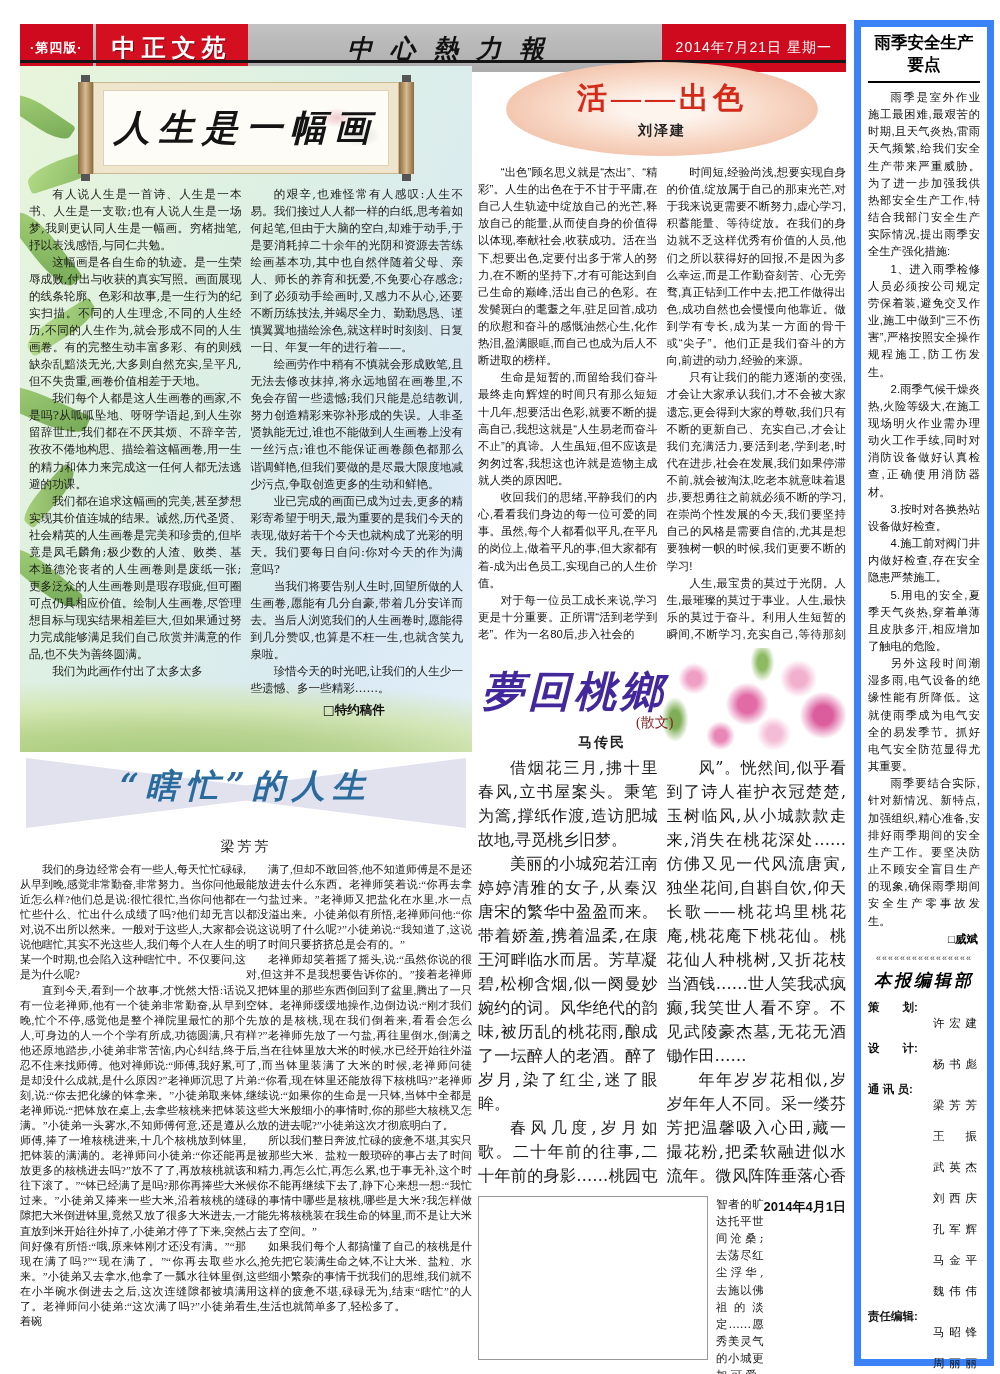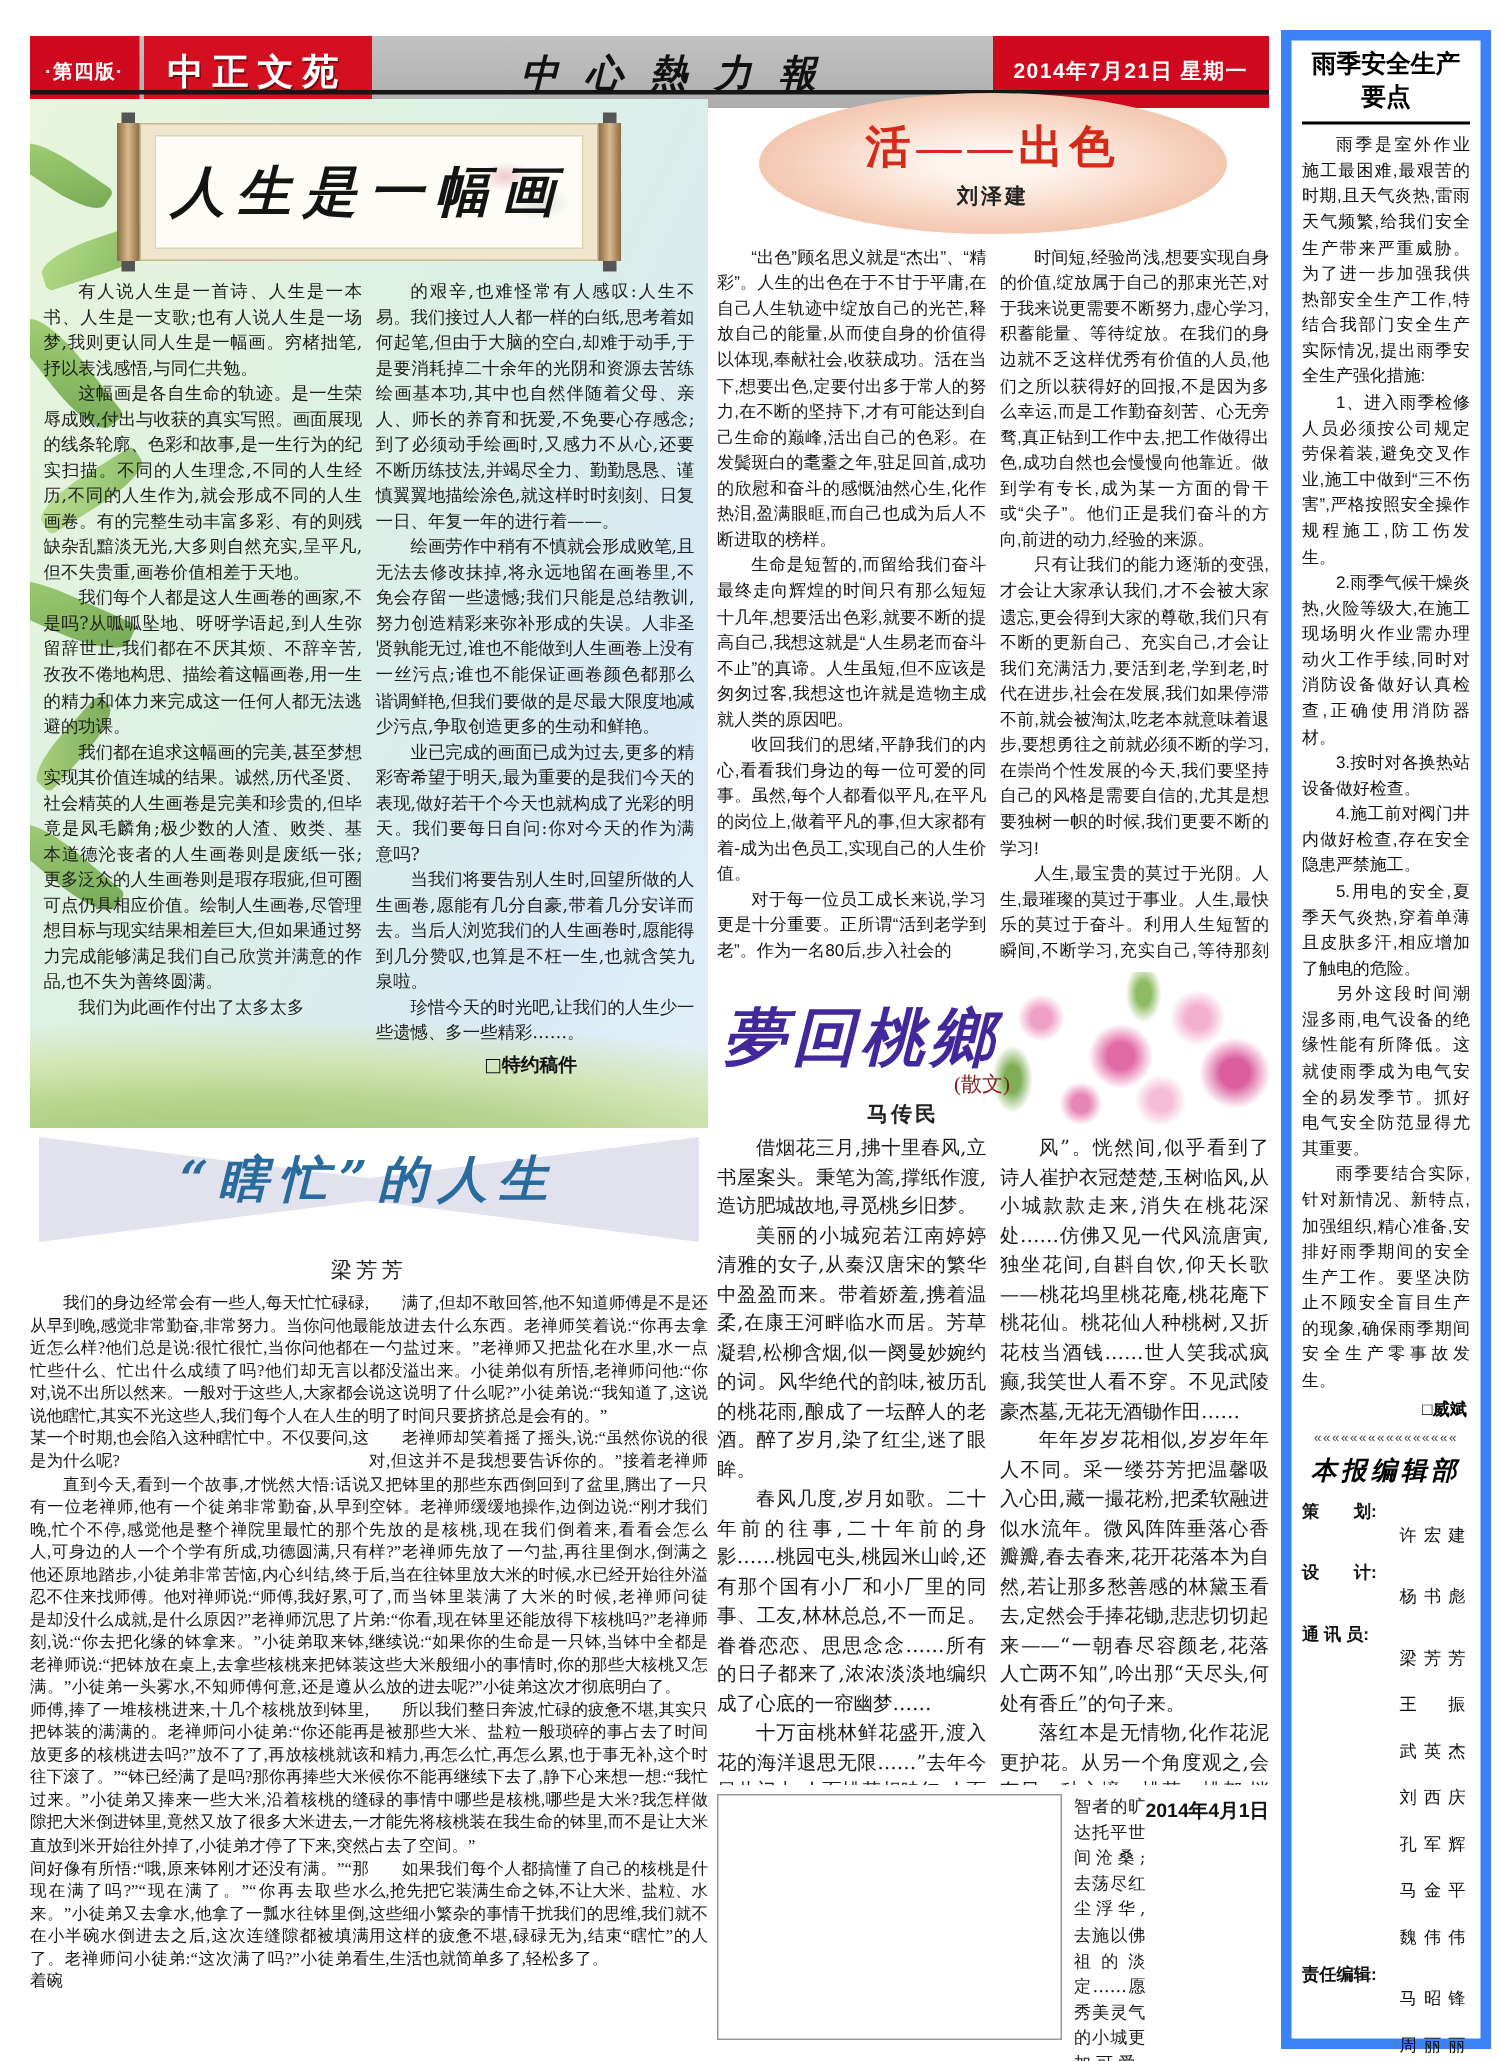--- a/index.html
+++ b/index.html
@@ -10,21 +10,21 @@
   .hdr-strip { position:absolute; left:20px; top:24px; width:826px; height:48px;
     background:linear-gradient(#c2c2c2,#adadad); display:flex; align-items:stretch; }
   .ed-box { background:#cf0a1e; color:#fff; font-size:13px; font-weight:bold;
     display:flex; align-items:center; padding:0 10px; letter-spacing:1px; }
   .sec-box { background:#d40f20; color:#fff; font-size:24px; font-weight:bold;
     font-family:Liberation Serif, serif; display:flex; align-items:center;
     padding:0 16px; letter-spacing:6px; text-shadow:1px 1px 0 #7c0512; margin-left:3px; }
   .masthead { flex:1; display:flex; align-items:center; justify-content:center;
     font-family:"DejaVu Serif", serif; font-style:italic; font-weight:bold;
     font-size:25px; color:#111; letter-spacing:18px; }
-  .date-box { background:#cf0a1e; color:#fff; font-size:14px; font-weight:bold;
+  .date-box { background:#cf0a1e; color:#fff; font-size:14px; font-weight:normal;
     display:flex; align-items:center; padding:0 14px; letter-spacing:1px; }
   .hdr-rule { position:absolute; left:20px; top:60px; width:826px; height:3px; background:#161616; }
 
   
   .art-painting { position:absolute; left:20px; top:66px; width:452px; height:686px;
     background:linear-gradient(115deg,#e8f5da 0%, #ddf0e3 40%, #d9e9f4 78%, #e3f0f8 100%);
     overflow:hidden; }
   .grass { position:absolute; left:0; bottom:0; width:100%; height:90px;
     background:radial-gradient(120% 100% at 30% 120%, #8cb94e 0%, #aecd72 45%, #cfe3a2 70%, rgba(223,236,185,0) 100%);
     opacity:.75; }
@@ -93,21 +93,21 @@
       radial-gradient(22px 22px at 20% 30%, #ef9ec4 30%, rgba(239,158,196,0) 72%),
       radial-gradient(30px 30px at 48% 55%, #e26ba6 30%, rgba(226,107,166,0) 72%),
       radial-gradient(26px 26px at 75% 30%, #f2b0cf 30%, rgba(242,176,207,0) 72%),
       radial-gradient(34px 34px at 88% 66%, #db5d9d 28%, rgba(219,93,157,0) 70%),
       radial-gradient(24px 24px at 62% 84%, #f4bcd6 30%, rgba(244,188,214,0) 72%),
       radial-gradient(20px 20px at 34% 86%, #e887b6 30%, rgba(232,135,182,0) 72%),
       radial-gradient(18px 30px at 10% 70%, #7fae57 30%, rgba(127,174,87,0) 75%),
       radial-gradient(16px 26px at 56% 14%, #8cbb62 30%, rgba(140,187,98,0) 75%),
       #fff; }
   .art-peach .cols { display:flex; gap:9px; margin-top:4px; }
-  .art-peach .col { flex:1; font-family:"DejaVu Serif", serif; font-size:13px;
+  .art-peach .col { flex:1; font-family:"DejaVu Serif", serif; font-size:16px;
     line-height:1.5; color:#1b1b1b; text-align:justify; height:434px; overflow:hidden; }
   .peach-bottom { display:flex; gap:8px; margin-top:6px; }
   .peach-photo { flex:0 0 230px; height:164px; border:1px solid #999;
     background:
       radial-gradient(40px 34px at 22% 28%, #ec9ec2 20%, rgba(236,158,194,0) 70%),
       radial-gradient(48px 40px at 55% 22%, #e27fae 20%, rgba(226,127,174,0) 70%),
       radial-gradient(44px 36px at 82% 38%, #ef`aac9 20%, rgba(239,170,201,0) 70%),
       radial-gradient(44px 36px at 82% 38%, #efaac9 20%, rgba(239,170,201,0) 70%),
       radial-gradient(52px 44px at 35% 55%, #e68cb5 18%, rgba(230,140,181,0) 70%),
       radial-gradient(40px 34px at 68% 66%, #f0b3ce 20%, rgba(240,179,206,0) 70%),

